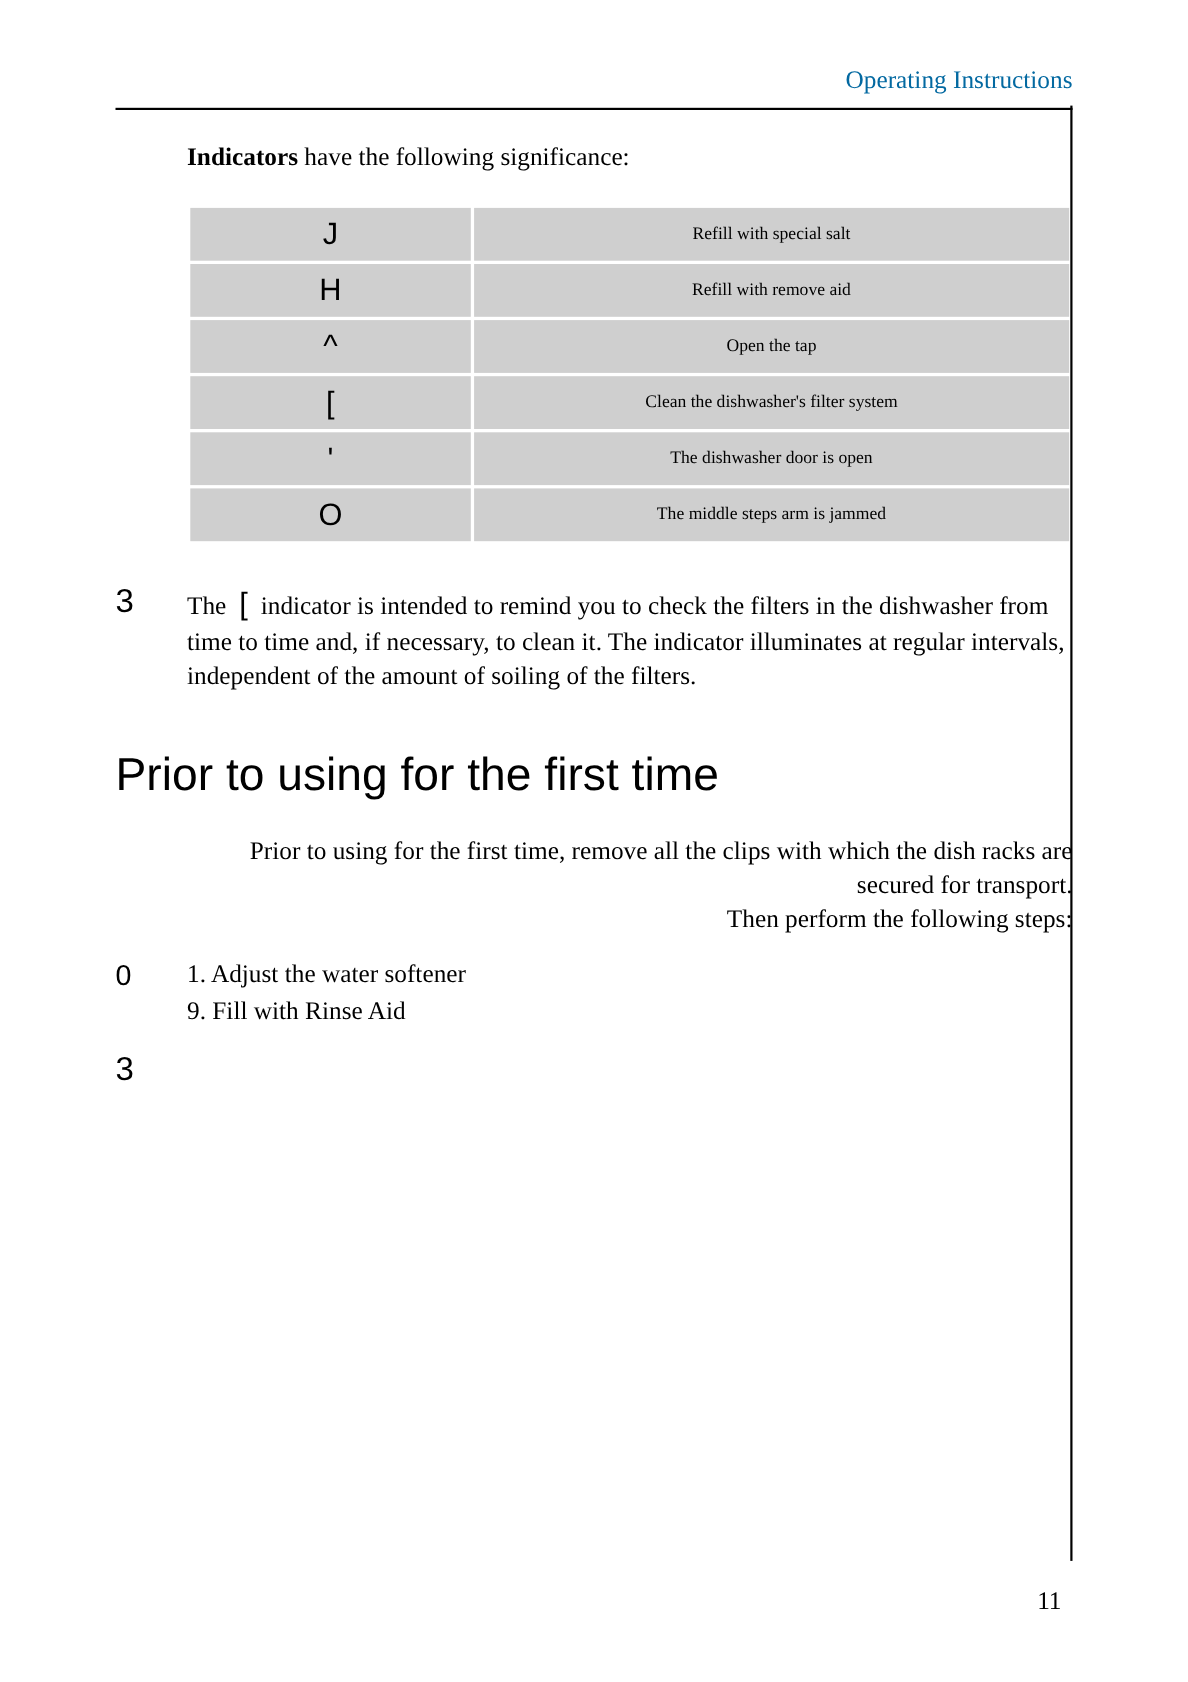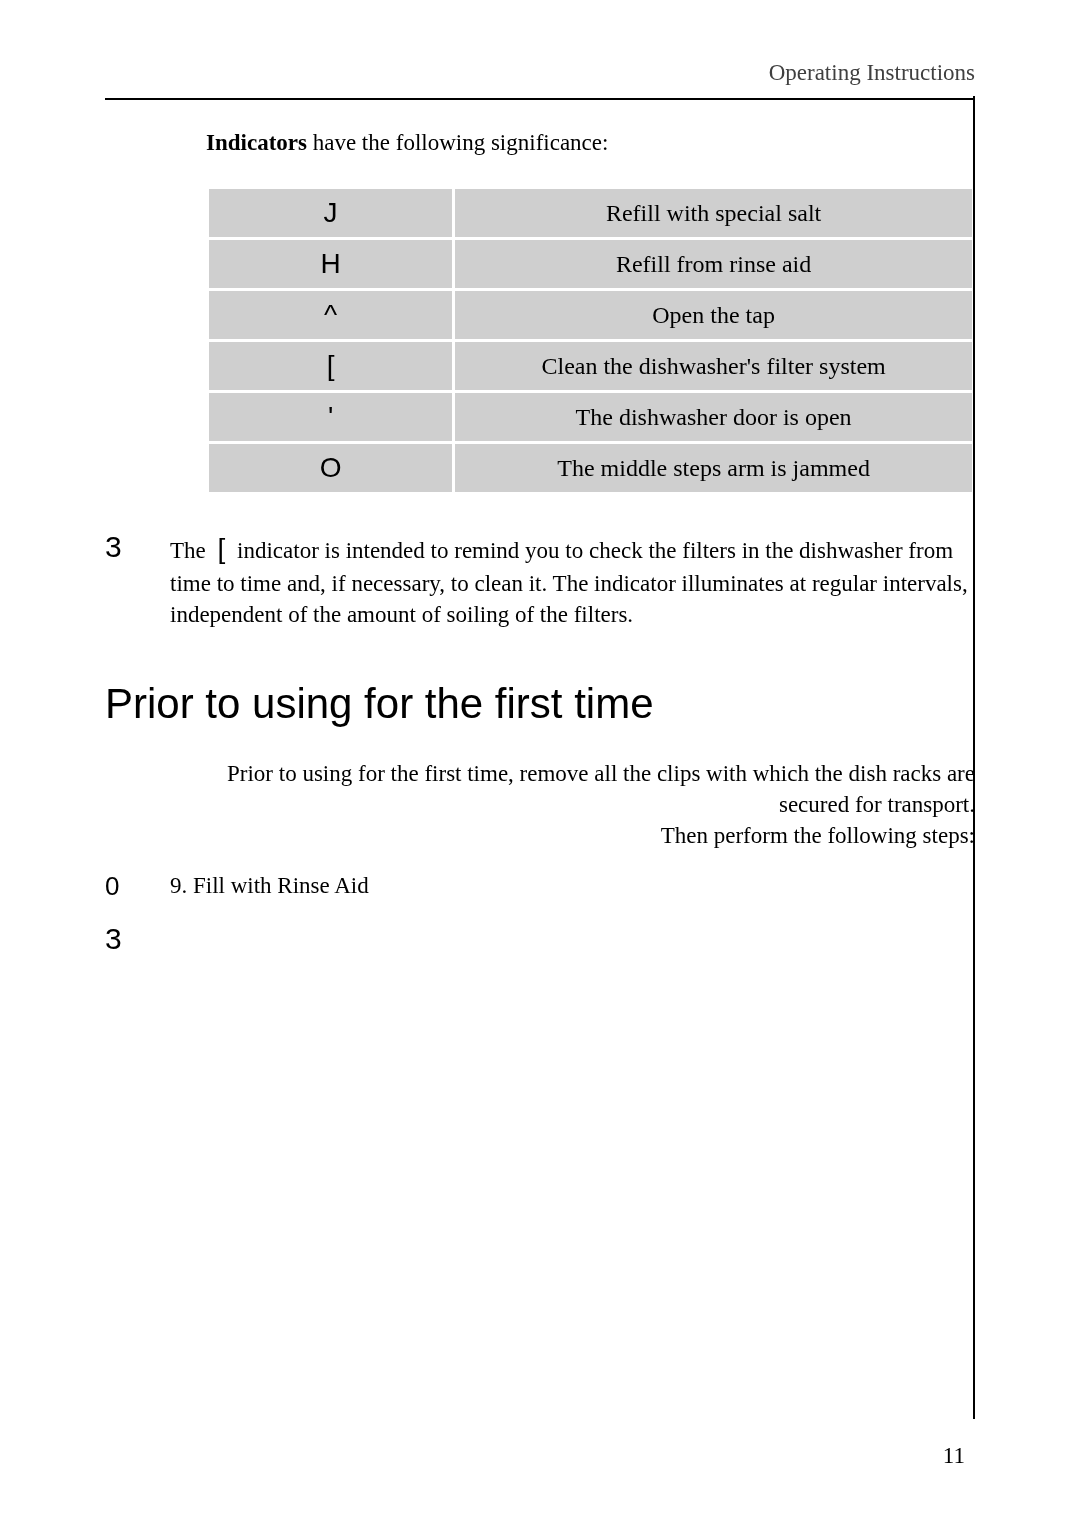--- a/index.html
+++ b/index.html
@@ -15,49 +15,49 @@
       position: relative;
     }
     .page {
       padding: 60px 105px 60px 105px;
       height: 100%;
       position: relative;
     }
     .header-section {
       text-align: right;
       font-size: 23px;
-      color: #404040;
+      color: #0369a1;
       padding-bottom: 12px;
     }
     .header-rule {
       border: none;
       border-top: 2px solid #000;
       margin-bottom: 30px;
     }
     .content-col {
-      margin-left: 101px;
+      margin-left: 65px;
     }
     .intro-line {
       font-size: 23px;
       margin-bottom: 30px;
     }
     .intro-label {
       font-weight: bold;
     }
     table.indicators {
       width: 100%;
       border-collapse: separate;
       border-spacing: 3px 3px;
       margin-bottom: 35px;
     }
     table.indicators td {
       background: #cfcfcf;
       text-align: center;
       vertical-align: middle;
-      font-size: 24px;
+      font-size: 16px;
       padding: 8px 10px;
     }
     table.indicators td.sym {
       width: 32%;
       font-family: Arial, sans-serif;
       font-size: 28px;
       font-weight: 400;
     }
     .note-block {
       display: flex;
@@ -140,21 +140,21 @@
     </div>
 
     <table class="indicators">
       <tbody>
         <tr>
           <td class="sym">J</td>
           <td>Refill with special salt</td>
         </tr>
         <tr>
           <td class="sym">H</td>
-          <td>Refill from rinse aid</td>
+          <td>Refill with remove aid</td>
         </tr>
         <tr>
           <td class="sym">^</td>
           <td>Open the tap</td>
         </tr>
         <tr>
           <td class="sym">[</td>
           <td>Clean the dishwasher's filter system</td>
         </tr>
         <tr>
@@ -179,20 +179,21 @@
   <h1 class="section-heading">Prior to using for the first time</h1>
 
   <div class="content-col">
     <div class="para" style="white-space: pre-line; text-align: right;">Prior to using for the first time, remove all the clips with which the dish racks are secured for transport.
 Then perform the following steps:</div>
   </div>
 
   <div class="steps-block">
     <div class="steps-marker">0</div>
     <div class="steps-body">
+      <div>1. Adjust the water softener</div>
       <div>9. Fill with Rinse Aid</div>
     </div>
   </div>
 
   <div class="note-block">
     <div class="note-marker">3</div>
   </div>
 
   <div class="page-number">11</div>
 </div>

